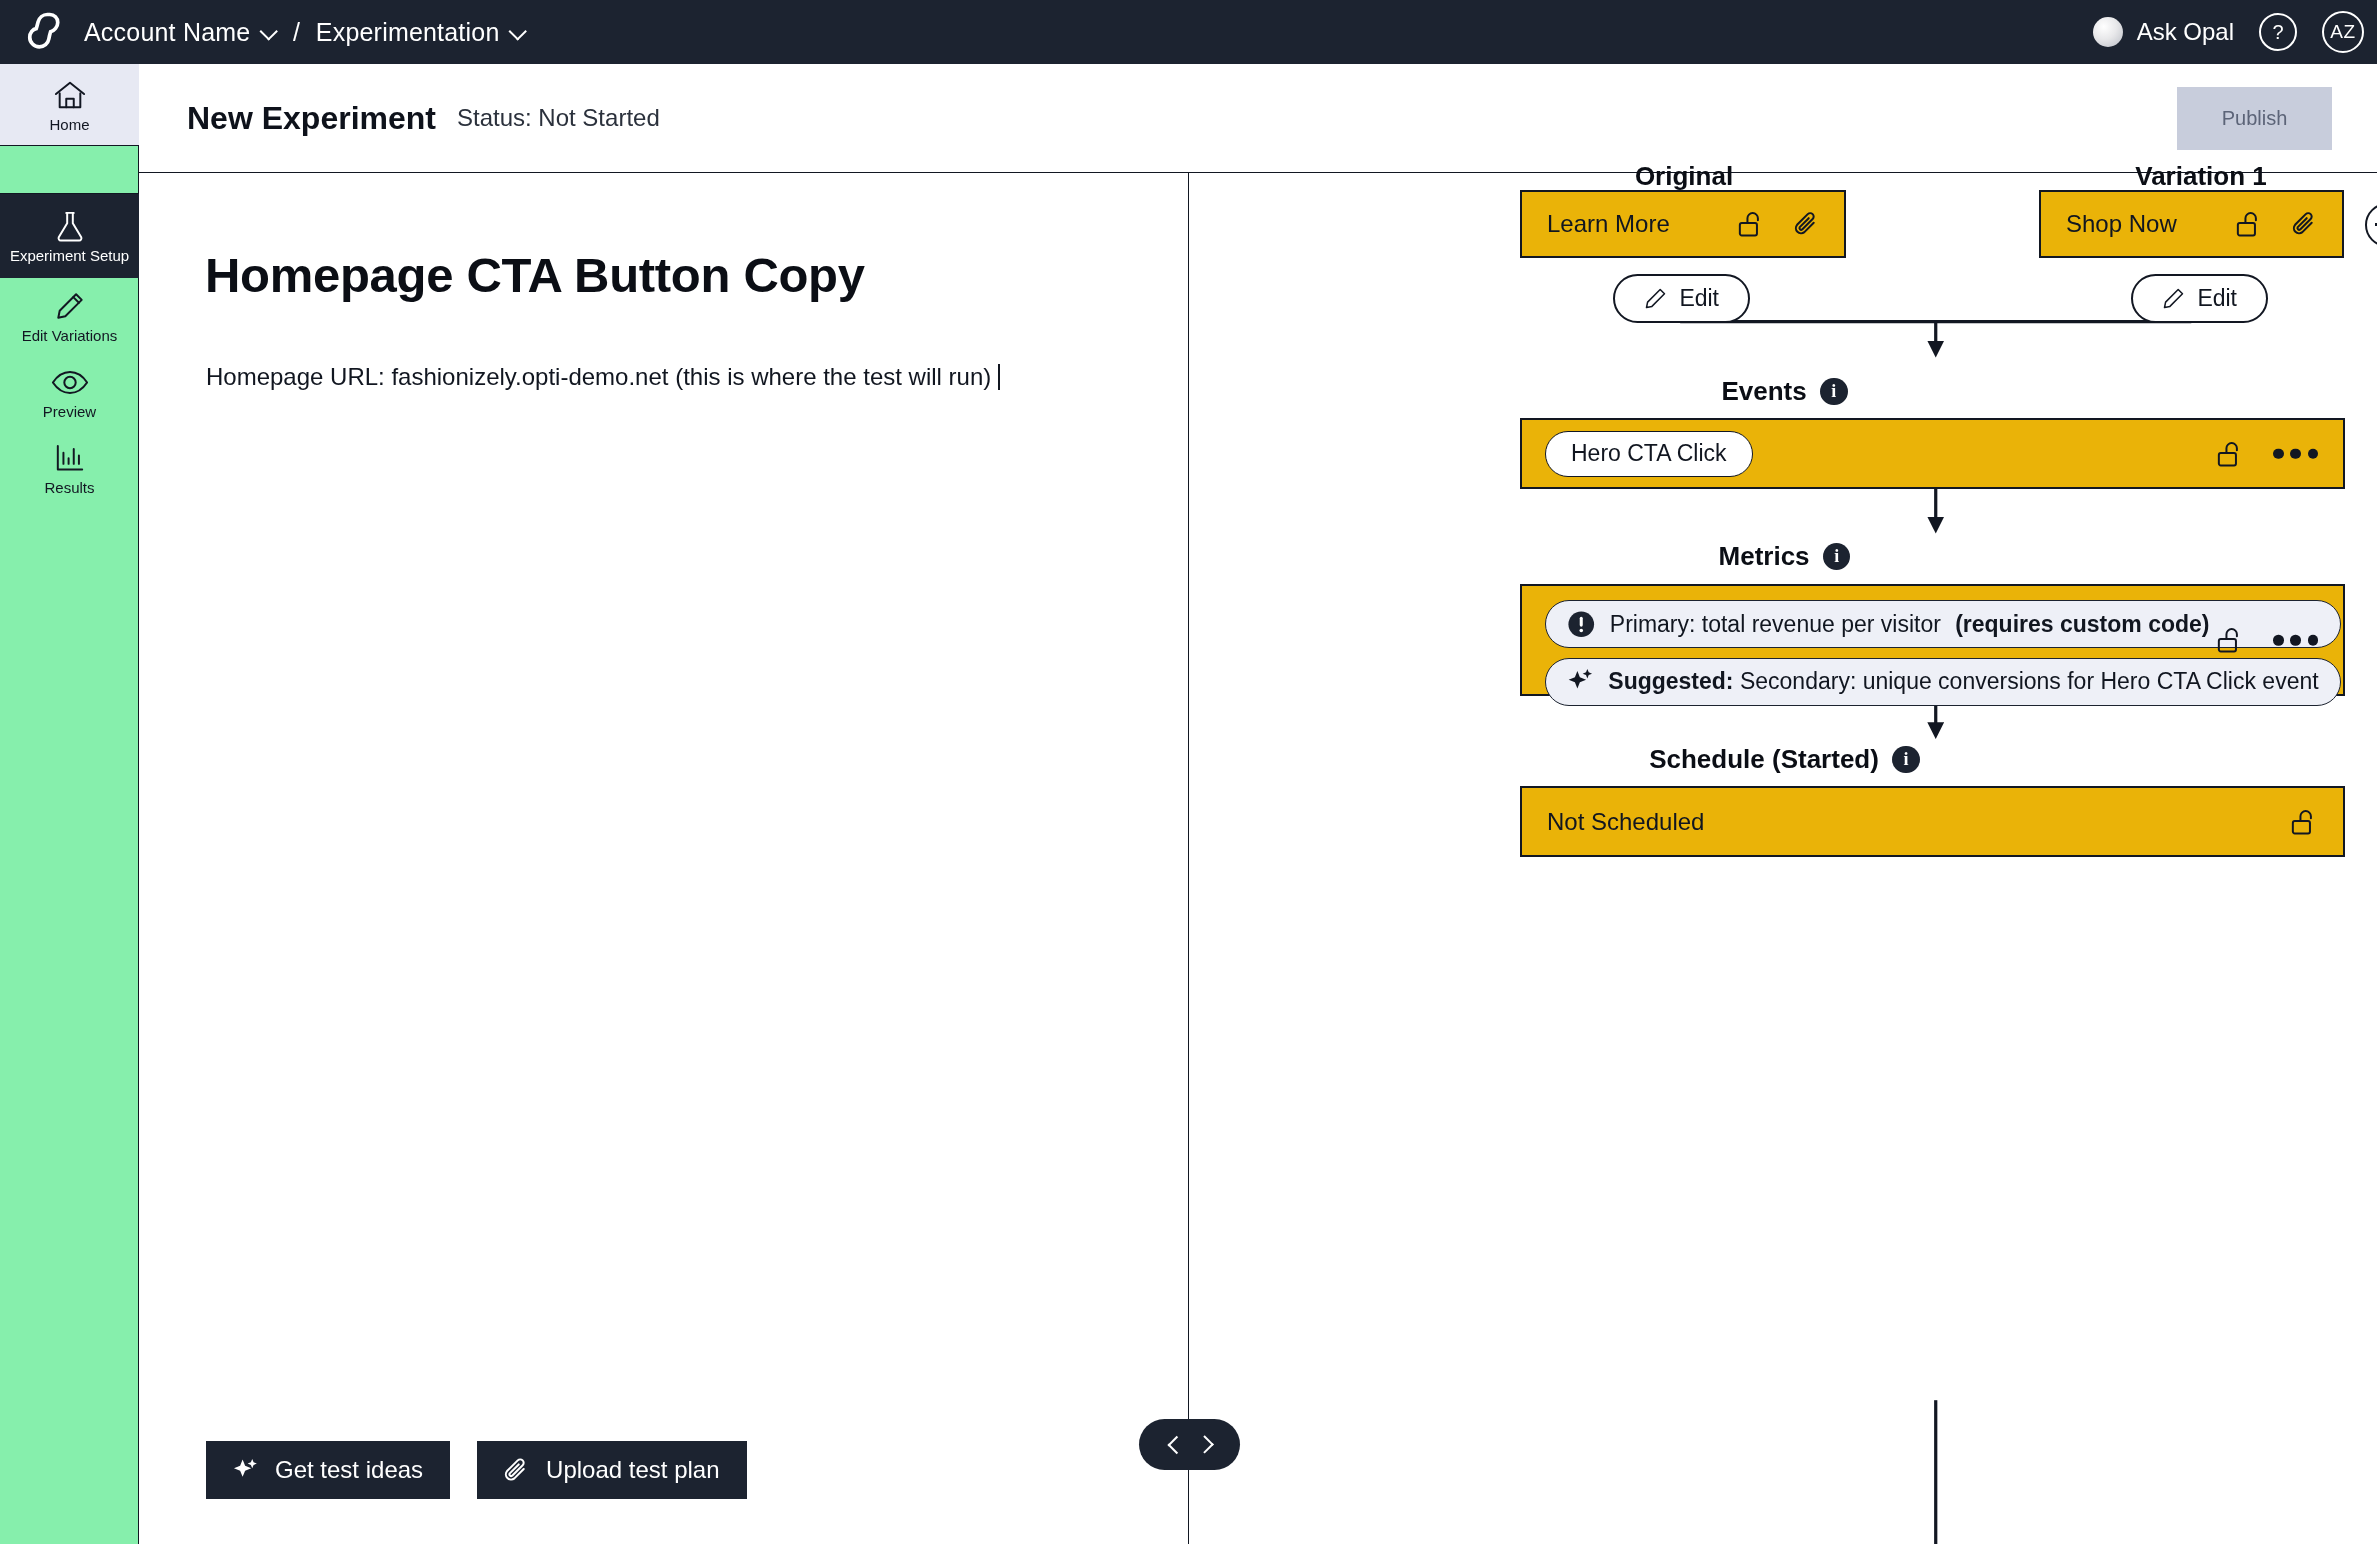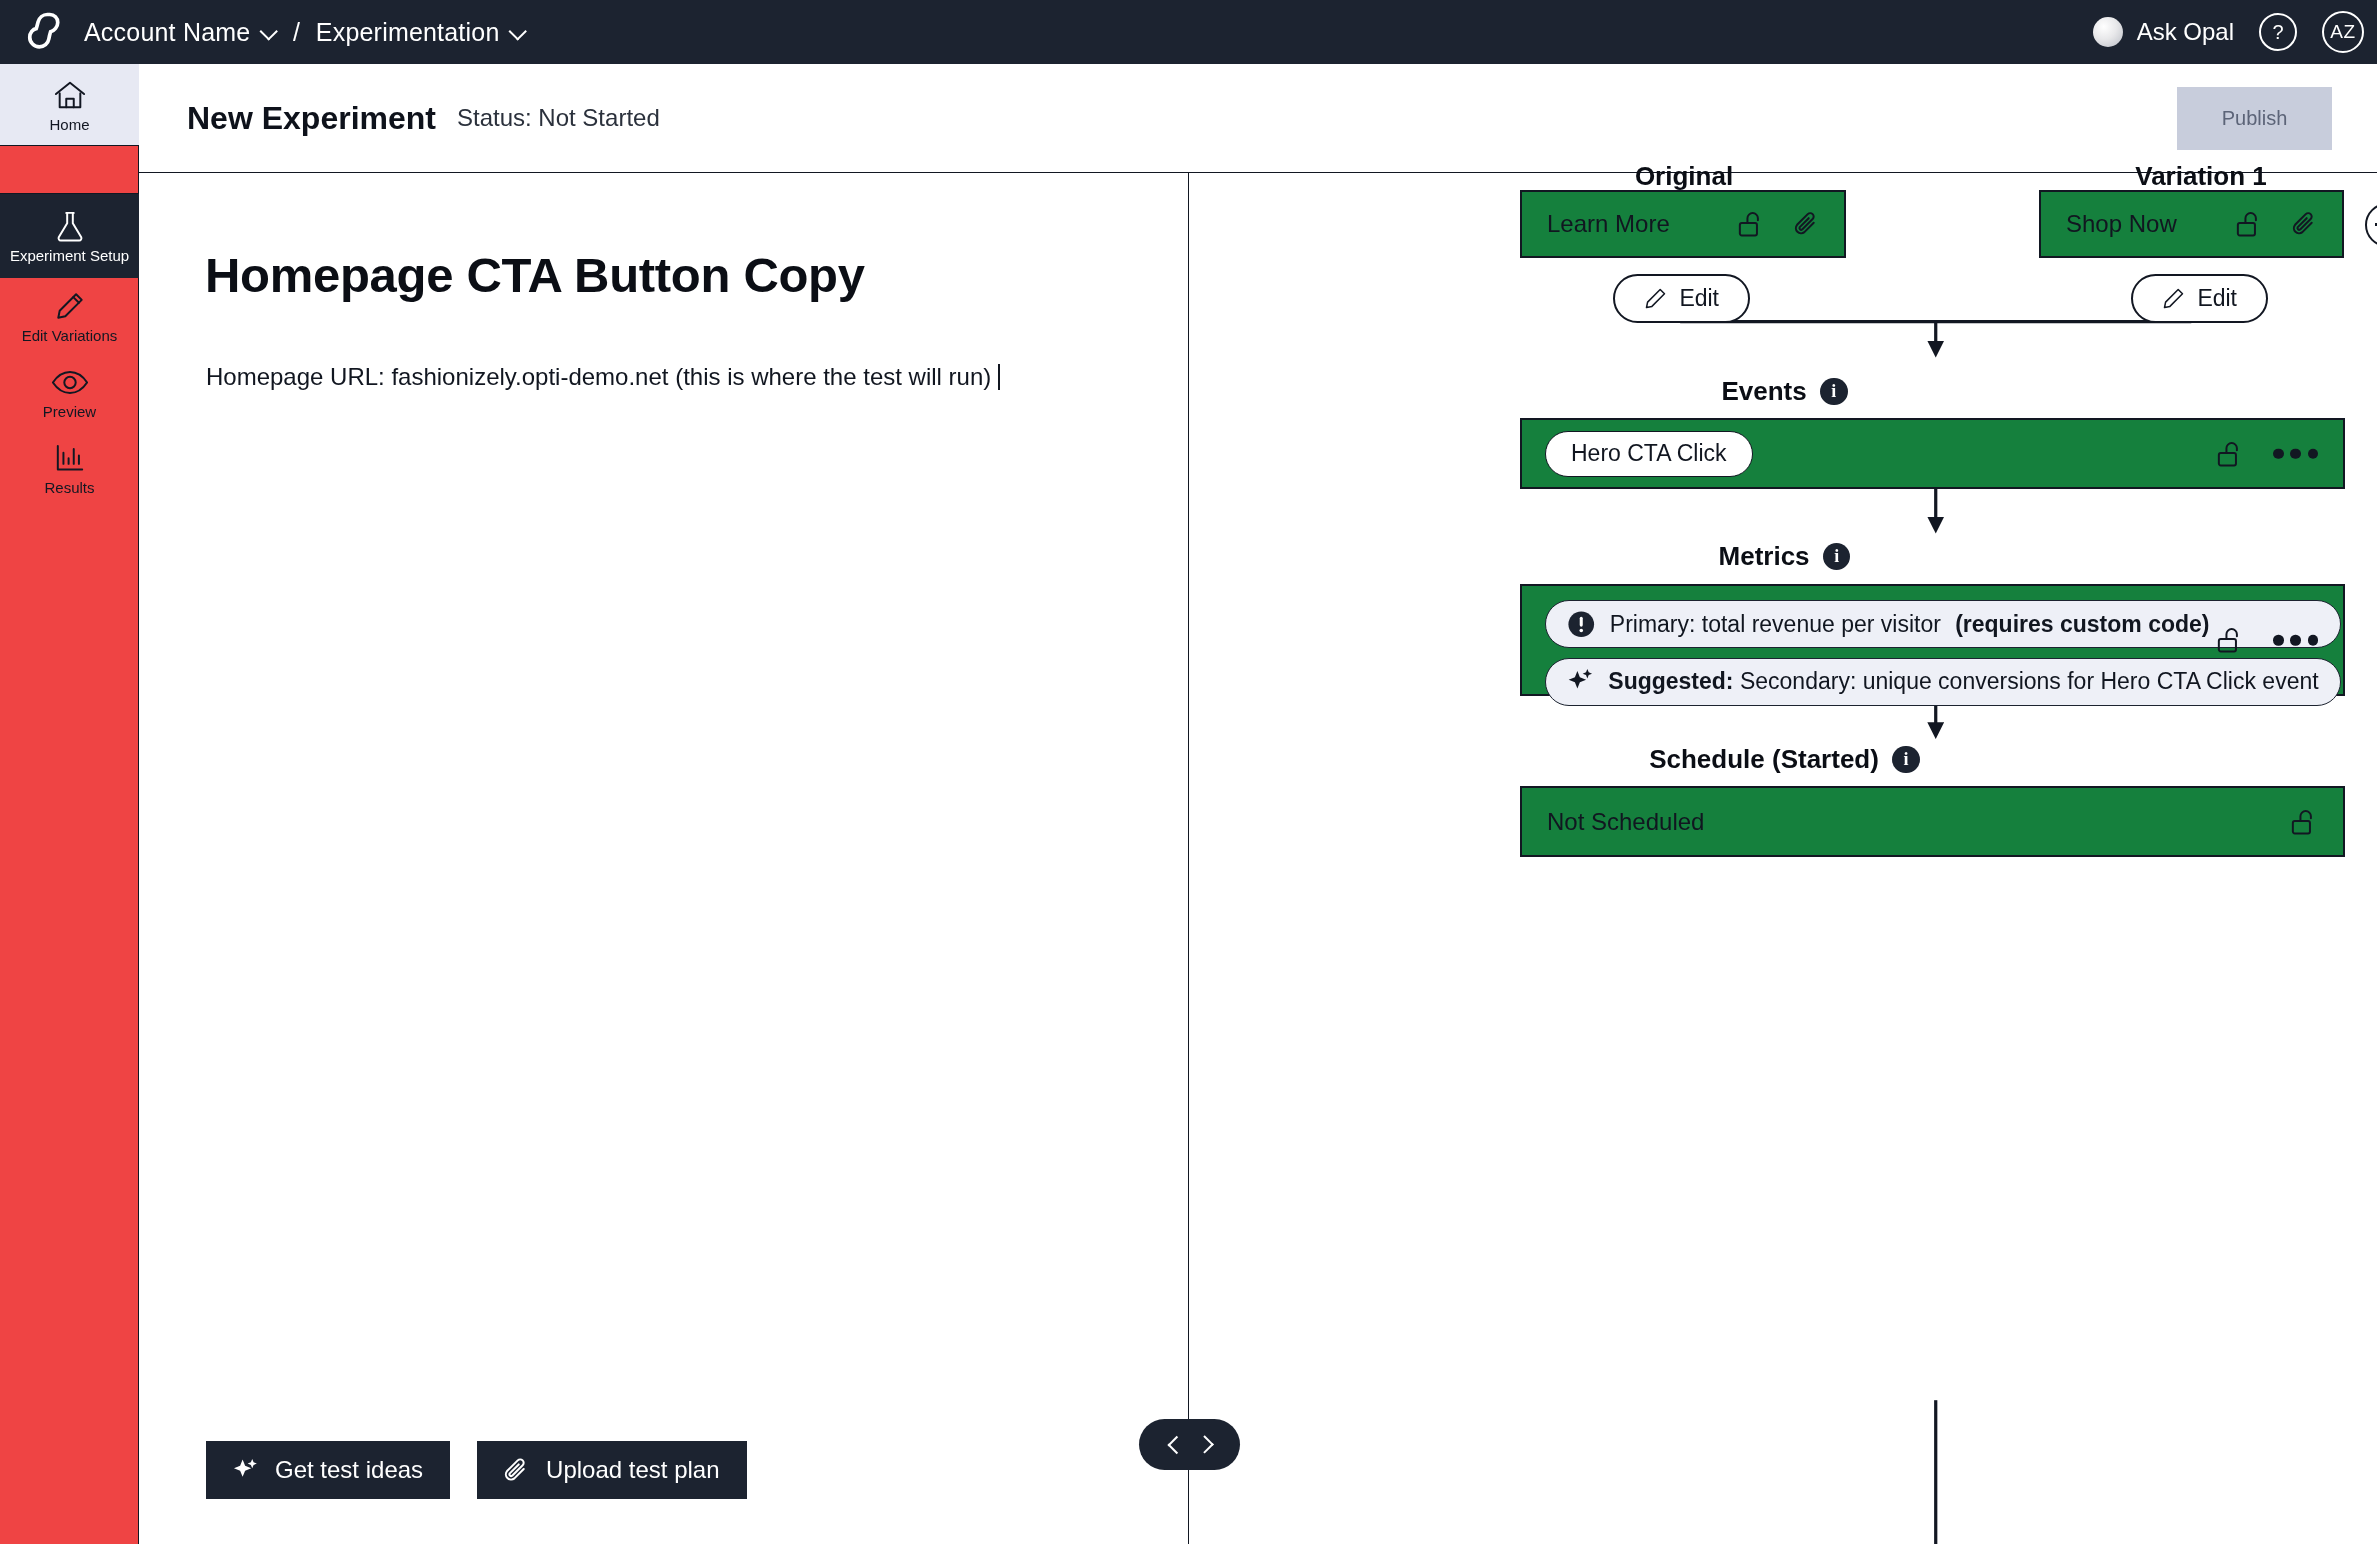--- a/index.html
+++ b/index.html
@@ -43,21 +43,21 @@
   .round-btn {
     width: 38px; height: 38px; border-radius: 50%;
     border: 2.1px solid #ffffff; display: flex; align-items: center;
     justify-content: center; font-size: 20px; color: #ffffff; cursor: pointer;
   }
   .round-btn.avatar { width: 42px; height: 42px; font-size: 19px; letter-spacing:0.5px; }
 
   
   .rail {
     position: absolute; left: 0; top: 64px; width: 139px; height: 1481px;
-    background: #ef4444; border-right: 1.9px solid #121722;
+    background: #86efac; border-right: 1.9px solid #121722;
   }
   .rail-item {
     width: 139px; height: 76px; display: flex; flex-direction: column;
     align-items: center; justify-content: center; gap: 3.8px;
     font-size: 15px; color: #121722; cursor: pointer;
     border-bottom: 1.9px solid transparent;
   }
   .rail-item .ri-ico { height: 36px; display:flex; align-items:center; }
   .rail-item.home {
     height: 82px; background: #e7e9f3; border-bottom: 1.9px solid #121722;
@@ -127,21 +127,21 @@
     font-size: 26px; font-weight: bold; color: #0b0e15;
     display: flex; align-items: center; justify-content: center; gap: 13.3px;
   }
   .info-badge {
     width: 27.6px; height: 27.6px; border-radius: 50%; background: #1c2330;
     color: #ffffff; font-size: 18px; font-weight: bold;
     display: flex; align-items: center; justify-content: center;
     font-family: "Liberation Serif", serif; cursor: pointer;
   }
   .box {
-    position: absolute; border: 2.1px solid #121722; background: #15803d;
+    position: absolute; border: 2.1px solid #121722; background: #eab308;
   }
   .box-text {
     position: absolute; left: 25px; top: 50%; transform: translateY(-50%);
     font-size: 24px; color: #111620;
   }
   .box-icons {
     position: absolute; right: 25px; top: 50%; transform: translateY(-50%);
     display: flex; align-items: center; gap: 28.5px;
   }
   .edit-btn {

